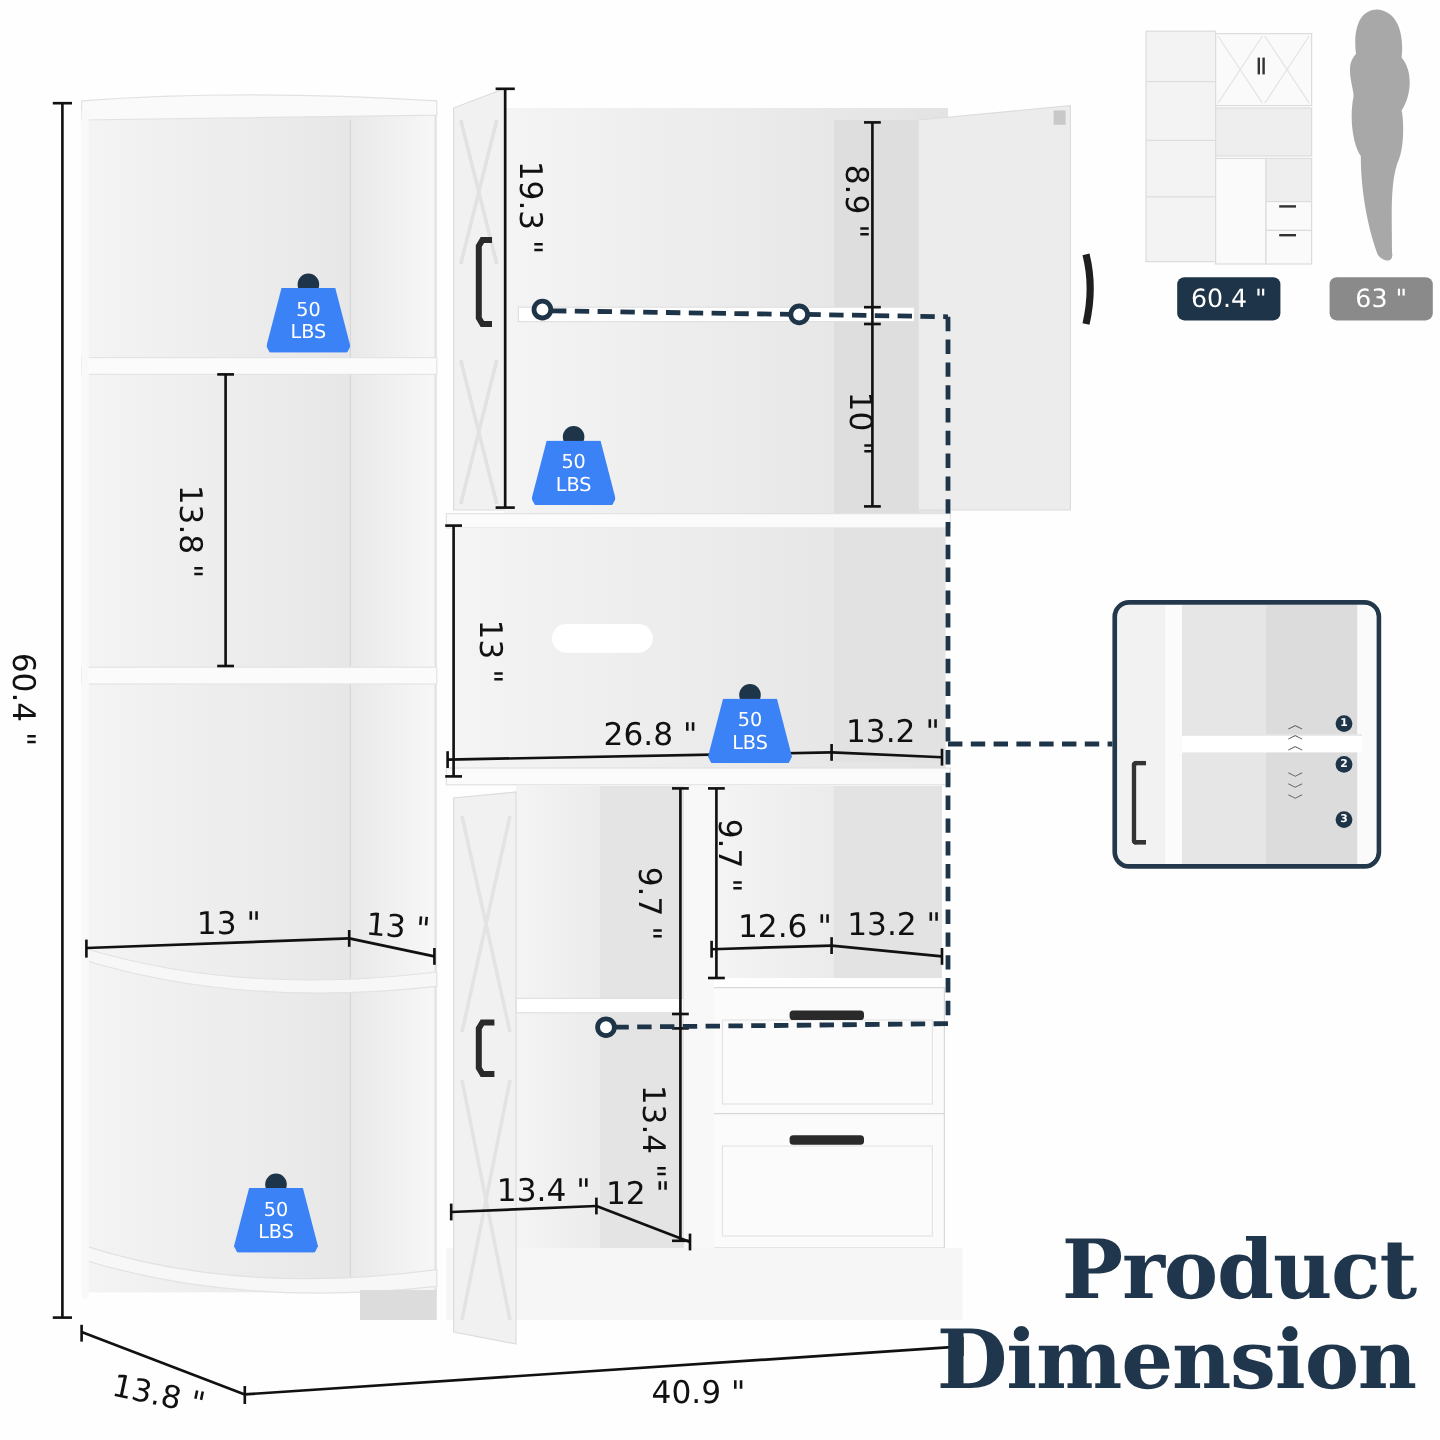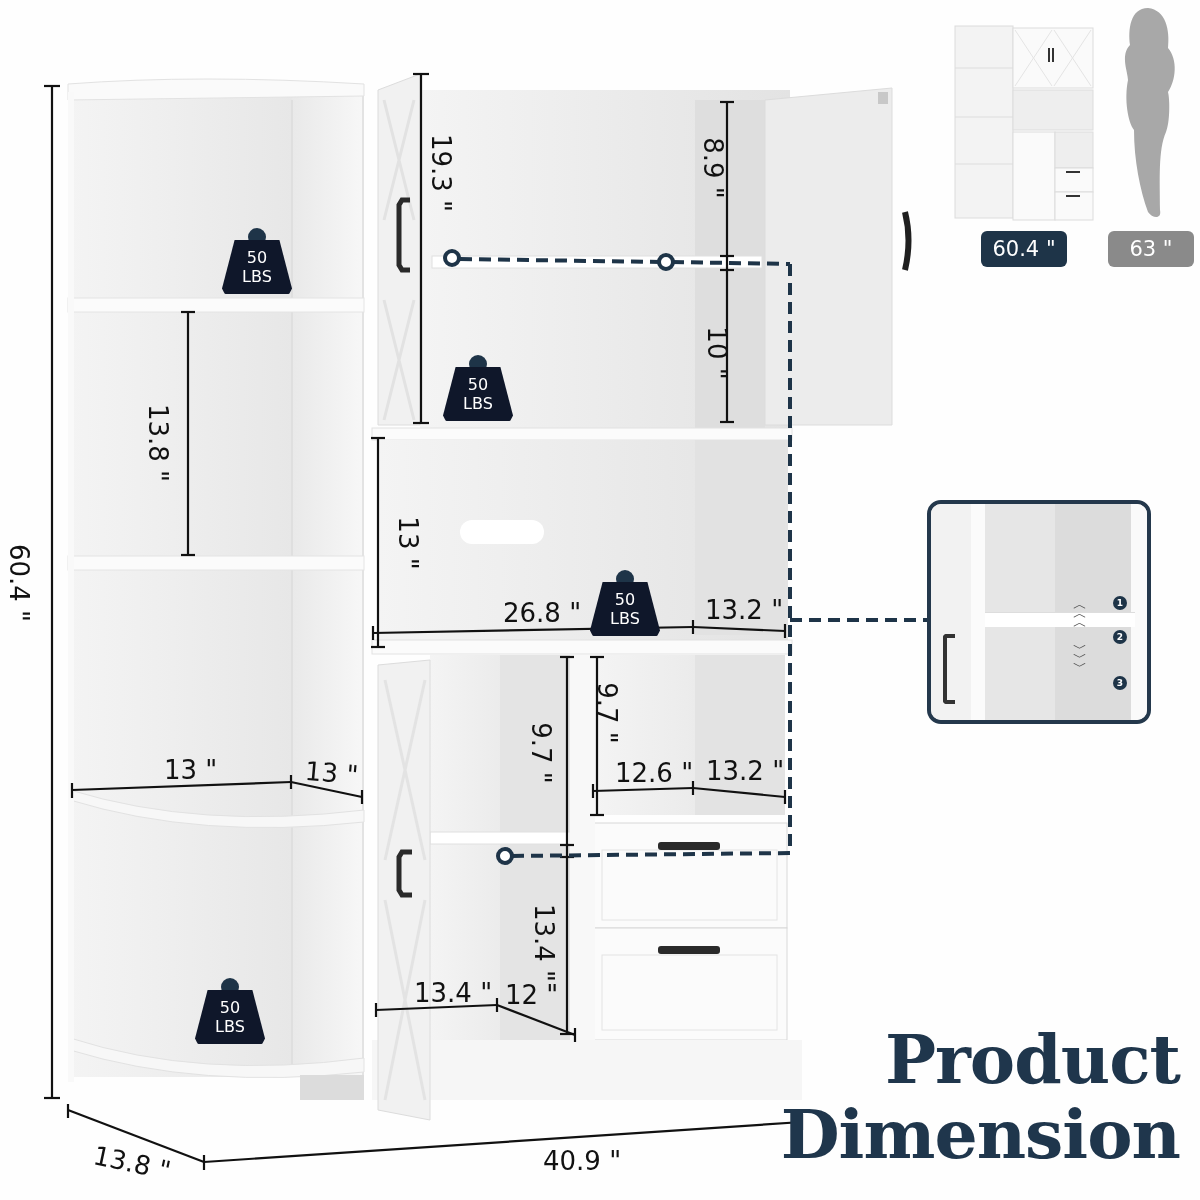--- a/index.html
+++ b/index.html
@@ -2,21 +2,21 @@
 <html><head>
 <meta charset="utf-8">
 <style>
   html,body{margin:0;padding:0;background:#fff;}
   #stage{position:relative;width:1200px;height:1200px;overflow:hidden;background:#fefefe;font-family:"DejaVu Sans","Liberation Sans",sans-serif;}
   svg{position:absolute;left:0;top:0;}
   .lbl{position:absolute;color:#111;font-size:26px;white-space:nowrap;line-height:1;}
   .rot{transform-origin:center center;}
   .weight{position:absolute;width:70px;height:70px;}
   .weight .knob{position:absolute;left:26px;top:0;width:18px;height:18px;border-radius:50%;background:#1e3448;}
-  .weight .body{position:absolute;left:0;top:12px;width:70px;height:54px;background:#0f172a;clip-path:polygon(18% 0,82% 0,100% 90%,96% 100%,4% 100%,0 90%);border-radius:4px;color:#fff;text-align:center;font-size:16px;line-height:19px;padding-top:8px;box-sizing:border-box;}
+  .weight .body{position:absolute;left:0;top:12px;width:70px;height:54px;background:#3b82f6;clip-path:polygon(18% 0,82% 0,100% 90%,96% 100%,4% 100%,0 90%);border-radius:4px;color:#fff;text-align:center;font-size:16px;line-height:19px;padding-top:8px;box-sizing:border-box;}
   .badge{position:absolute;height:36px;border-radius:6px;color:#fff;font-size:21px;text-align:center;line-height:36px;}
   .title{position:absolute;right:20px;font-family:"DejaVu Serif","Liberation Serif",serif;font-weight:bold;color:#1f364c;font-size:68px;line-height:1;letter-spacing:-1px;}
   .callout{position:absolute;left:927px;top:500px;width:224px;height:224px;border:4px solid #24384c;border-radius:14px;box-sizing:border-box;overflow:hidden;background:#ececec;}
   .num{position:absolute;width:14px;height:14px;border-radius:50%;background:#1e3448;color:#fff;font-size:9px;line-height:14px;text-align:center;font-weight:bold;}
 </style>
 </head>
 <body>
 
 <div id="stage">
 

